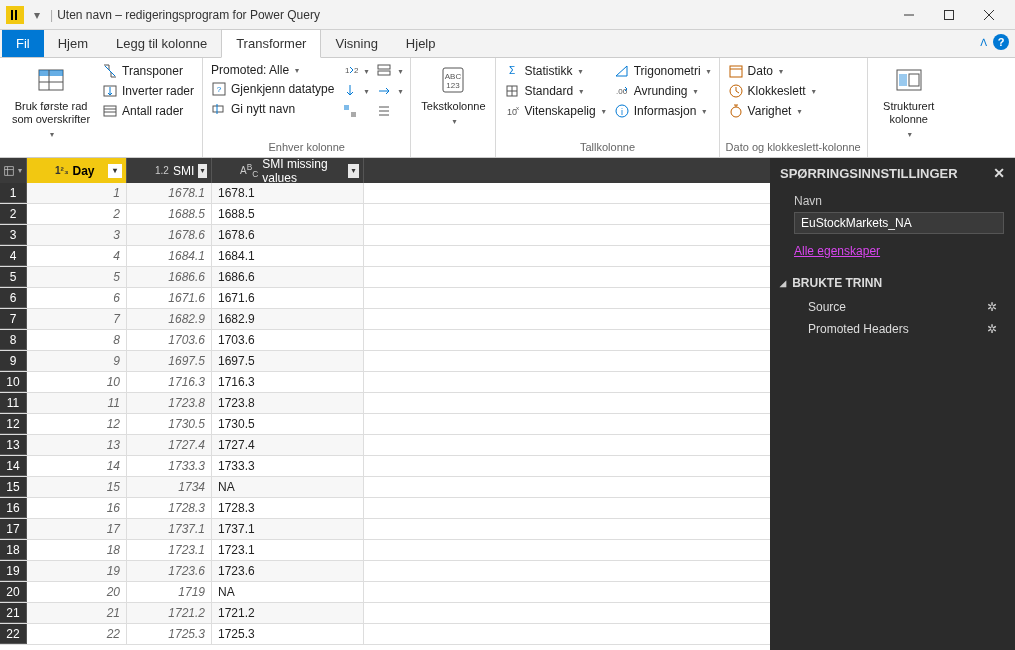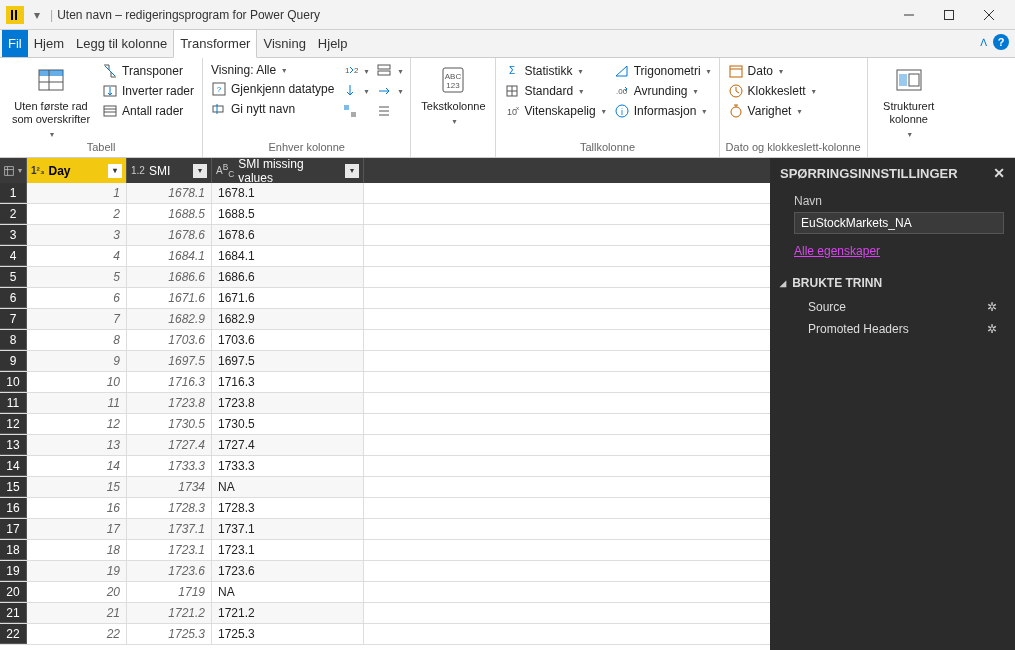--- a/index.html
+++ b/index.html
@@ -10,21 +10,21 @@
 .titlebar .logo { width:18px; height:18px; background:#f2c811; display:flex; align-items:center; justify-content:center; margin-right:4px; }
 .titlebar .logo::after { content:""; width:8px; height:10px; background:linear-gradient(90deg,#000 2px,transparent 2px 4px,#000 4px 6px,transparent 6px 8px,#000 8px); }
 .titlebar .qat { display:flex; gap:2px; color:#666; padding:0 6px; }
 .titlebar .sep { color:#aaa; margin:0 4px; }
 .titlebar .title { flex:1; font-size:12px; color:#333; }
 .winbtn { width:40px; height:28px; display:flex; align-items:center; justify-content:center; color:#333; }
 .winbtn svg { width:10px; height:10px; }
 
 
 .tabstrip { height:28px; background:#f3f3f3; display:flex; align-items:flex-end; border-bottom:1px solid #ccc; position:relative; }
-.tab { padding:6px 6px; font-size:13px; color:#333; cursor:default; }
+.tab { padding:6px 14px; font-size:13px; color:#333; cursor:default; }
 .tab.fil { background:#0078d4; color:#fff; margin-left:2px; }
 .tab.active { background:#fff; border:1px solid #ccc; border-bottom:1px solid #fff; margin-bottom:-1px; }
 .tab-right { position:absolute; right:6px; top:4px; display:flex; align-items:center; gap:6px; }
 .help-circle { width:16px; height:16px; border-radius:50%; background:#0078d4; color:#fff; display:flex; align-items:center; justify-content:center; font-size:11px; font-weight:bold; }
 
 
 .ribbon { height:100px; background:#fff; border-bottom:1px solid #ccc; display:flex; }
 .rgroup { border-right:1px solid #d8d8d8; display:flex; flex-direction:column; padding:2px 6px; }
 .rgroup-body { flex:1; display:flex; align-items:flex-start; gap:4px; }
 .rgroup-label { font-size:11px; color:#666; text-align:center; padding-bottom:2px; }
@@ -49,21 +49,21 @@
 
 .grid { flex:1; background:#fff; display:flex; flex-direction:column; overflow:hidden; }
 .grid-head { display:flex; height:25px; background:#3a3a3a; }
 .gcell-h { display:flex; align-items:center; font-size:12px; color:#fff; border-right:1px solid #555; padding:0 4px; gap:4px; position:relative; }
 .gcell-h.corner { width:27px; background:#3a3a3a; justify-content:center; }
 .gcell-h.day { width:100px; background:#f2c811; color:#000; font-weight:600; }
 .gcell-h.smi { width:85px; background:#3a3a3a; }
 .gcell-h.smv { width:152px; background:#3a3a3a; }
 .gcell-h .filter { margin-left:auto; width:14px; height:14px; background:#e8e8e8; display:flex; align-items:center; justify-content:center; color:#333; font-size:8px; }
 .gcell-h.day .filter { background:#fff; }
-.gcell-h .dticon { font-size:10px; color:#ccc; }
+.gcell-h .dticon { font-size:10px; color:#ccc;margin-left:24px; }
 .gcell-h.day .dticon { color:#333; }
 .grid-body { overflow-y:auto; flex:1; }
 .grow { display:flex; height:21px; border-bottom:1px solid #ddd; }
 .grow:nth-child(odd) .gc { background:#f7f7f7; }
 .grow .rownum { width:27px; background:#333; color:#fff; display:flex; align-items:center; justify-content:center; font-size:12px; border-right:1px solid #555; border-bottom:1px solid #555; }
 .grow .gc { display:flex; align-items:center; padding:0 6px; font-size:12px; border-right:1px solid #ddd; }
 .gc.day { width:100px; justify-content:flex-end; font-style:italic; color:#666; }
 .gc.smi { width:85px; justify-content:flex-end; font-style:italic; color:#666; }
 .gc.smv { width:152px; }
 
@@ -129,21 +129,21 @@
 
   <div class="rgroup">
     <div class="rgroup-body">
       <div class="big-btn drop" style="width:90px">
         <svg class="bicon" viewBox="0 0 32 32">
             <rect x="4" y="6" width="24" height="20" fill="none" stroke="#555"></rect>
             <rect x="4" y="6" width="24" height="6" fill="#0078d4" opacity="0.6"></rect>
             <line x1="4" y1="18" x2="28" y2="18" stroke="#555"></line>
             <line x1="14" y1="6" x2="14" y2="26" stroke="#555"></line>
           </svg>
-        <span style="white-space:pre-line">Uten første rad
+        <span style="white-space:pre-line">Bruk første rad
 som overskrifter</span>
       </div>
       <div class="small-stack">
         <div class="small-btn">
           <svg class="sicon" viewBox="0 0 16 16">
               <path d="M2 2h5v5M14 14h-5v-5" stroke="#555" fill="none"></path>
               <path d="M3 3l10 10" stroke="#0078d4"></path>
             </svg>
           <span>Transponer</span>
         </div>
@@ -157,28 +157,27 @@
         <div class="small-btn">
           <svg class="sicon" viewBox="0 0 16 16">
               <rect x="2" y="3" width="12" height="10" fill="none" stroke="#555"></rect>
               <line x1="2" y1="6" x2="14" y2="6" stroke="#555"></line>
               <line x1="2" y1="9" x2="14" y2="9" stroke="#555"></line>
             </svg>
           <span>Antall rader</span>
         </div>
       </div>
     </div>
-    <div class="rgroup-label">Tabell</div>
   </div>
 
   <div class="rgroup">
     <div class="rgroup-body">
       <div class="small-stack">
         <div class="small-btn drop">
-          <span>Visning: Alle</span>
+          <span>Promoted: Alle</span>
         </div>
         <div class="small-btn">
           <svg class="sicon" viewBox="0 0 16 16">
               <rect x="2" y="2" width="12" height="12" fill="none" stroke="#555"></rect>
               <text x="8" y="11" font-size="8" text-anchor="middle" fill="#0078d4">?</text>
             </svg>
           <span>Gjenkjenn datatype</span>
         </div>
         <div class="small-btn">
           <svg class="sicon" viewBox="0 0 16 16">

